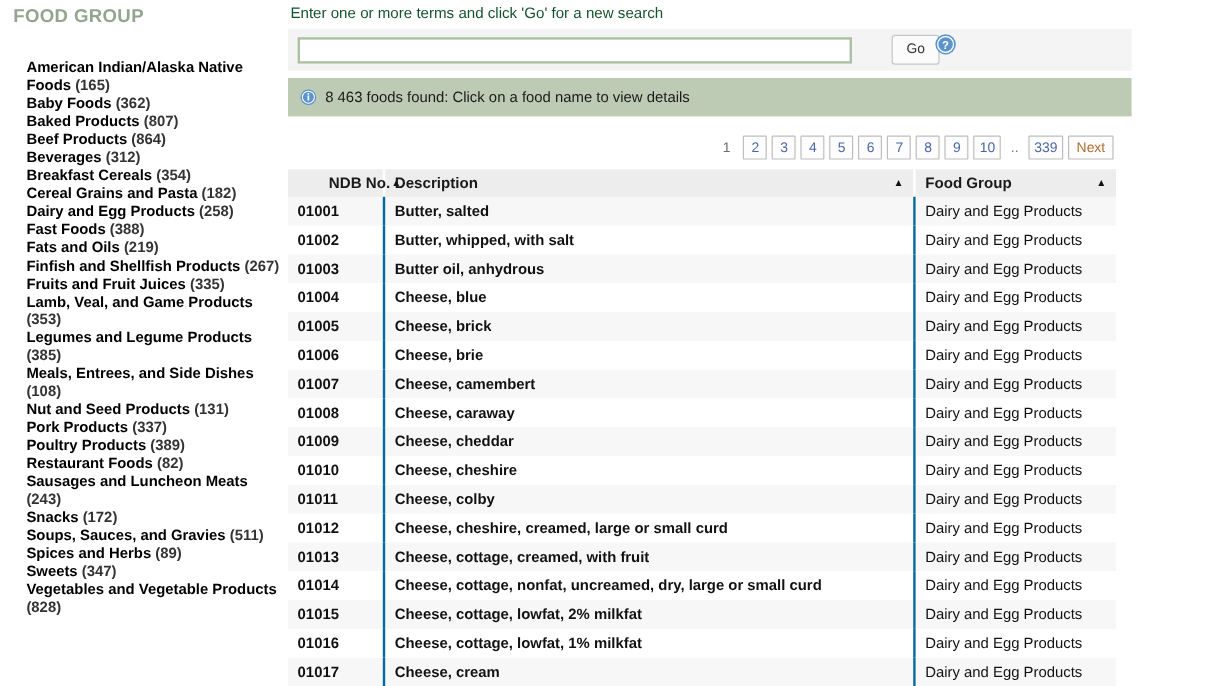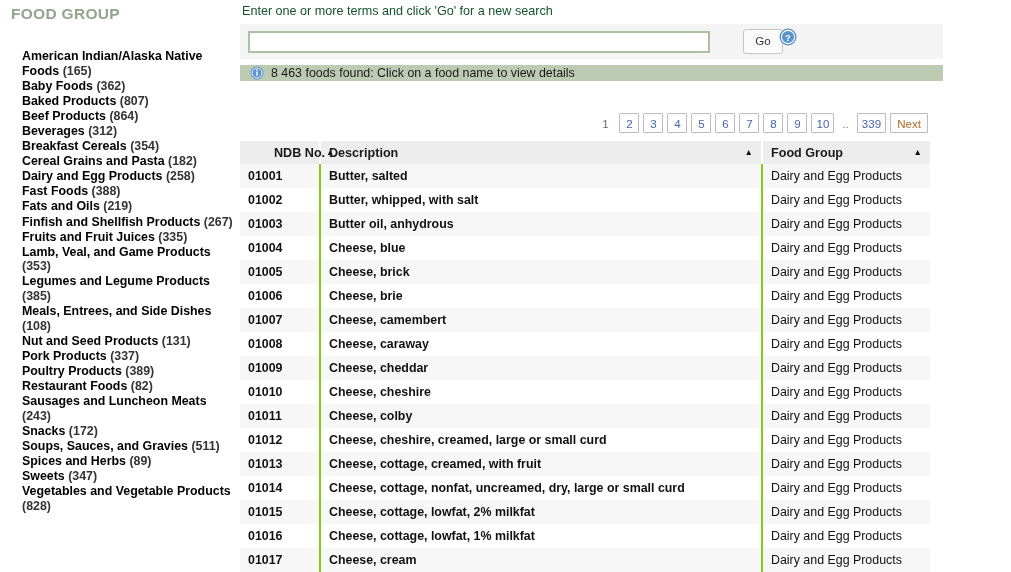--- a/index.html
+++ b/index.html
@@ -91,21 +91,21 @@
   .help-icon {
     position: absolute;
     left: 539px;
     top: 28px;
     width: 18px; height: 18px;
     cursor: pointer;
   }
   .info-banner {
     margin-top: 6px;
     width: 703px;
-    height: 16px;
+    height: 32px;
     background: #bdcbb4;
     display: flex;
     align-items: center;
     padding-left: 10px;
     gap: 7px;
   }
   .info-banner-text {
     font-size: 12.4px;
     color: #1a1a1a;
   }
@@ -177,21 +177,21 @@
   .th-inner { display: flex; align-items: center; justify-content: space-between; }
   .th-inner.tight { justify-content: flex-start; padding-left: 26px; }
   .sort-arrow { font-size: 8.5px; color: #111; line-height: 1; }
   .sort-arrow.adj { margin-left: 1px; }
 
   table.results td {
     font-size: 12.4px;
     height: 24px;
     padding: 0 8px;
     vertical-align: middle;
-    border-right: 2px solid #84cc16;
+    border-right: 2px solid #0369a1;
     white-space: nowrap;
     overflow: hidden;
   }
   table.results td:last-child { border-right: none; }
   tr.row-odd td { background: #f7f7f7; }
   tr.row-even td { background: #ffffff; }
   .ndb { font-weight: bold; color: #111; width: 78px; }
   .desc { font-weight: bold; color: #111; cursor: pointer; }
   .fgroup { color: #111; }
 

